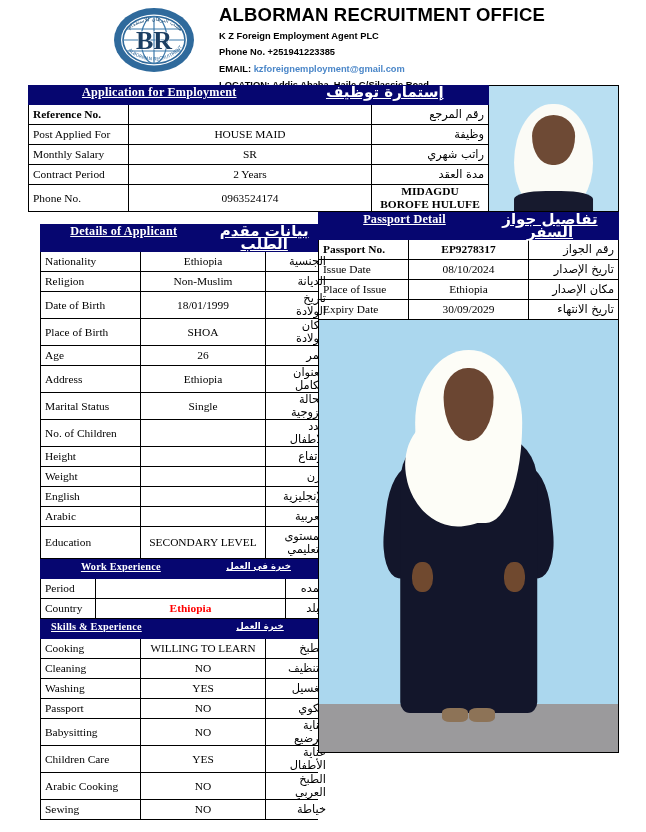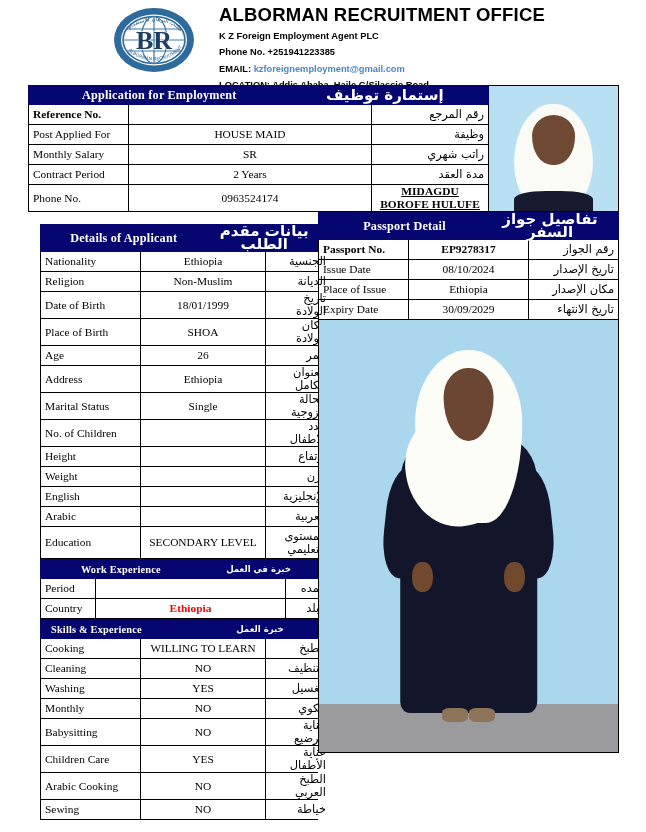--- a/index.html
+++ b/index.html
@@ -84,21 +84,21 @@
     font-size: 12.2px;
     font-weight: bold;
     letter-spacing: .2px;
   }
   .band-ar {
     font-family: "DejaVu Sans", sans-serif;
     font-size: 15px;
     font-weight: bold;
     direction: rtl;
   }
-  .band-row { display: flex; align-items: center; height: 100%; }
+  .band-row { display: flex; align-items: flex-start; height: 100%; text-decoration: underline; }
   .band-row .b-en { width: 56%; text-align: center; }
   .band-row .b-ar { width: 44%; text-align: center; }
 
   .band-small .b-en { font-size: 10.3px; width: 54%; text-align: center;}
   .band-small .b-ar { font-size: 8.6px; }
 
   .lbl { font-size: 12.2px; text-align: left; padding-left: 6px; }
   .lbl-b { font-weight: bold; }
   .val { font-size: 12.2px; text-align: center; }
   .val-b { font-weight: bold; }
@@ -112,21 +112,20 @@
   }
   .ar-sm { font-size: 8.7px; line-height: 10px; }
 
   
   .applicant-name {
     font-family: "Liberation Serif", serif;
     font-weight: bold;
     font-size: 12.6px;
     text-align: center;
     letter-spacing: .1px;
-    text-decoration: underline;
   }
 
   
   .photo-cell { padding: 0 !important; vertical-align: top; }
   .photo-box { position: relative; width: 100%; height: 100%; overflow: hidden; background:#bfe0f0; }
 
   
   .pp { width: 100%; height: 100%; position: relative; background:#b9dff2; }
   .pp .hijab {
     position:absolute; left:50%; top:14%; transform:translateX(-50%);
@@ -453,21 +452,21 @@
                 <td class="lbl">Cleaning</td>
                 <td class="val">NO</td>
                 <td class="ar">التنظيف</td>
               </tr>
               <tr>
                 <td class="lbl">Washing</td>
                 <td class="val">YES</td>
                 <td class="ar">الغسيل</td>
               </tr>
               <tr>
-                <td class="lbl">Monthly</td>
+                <td class="lbl">Passport</td>
                 <td class="val">NO</td>
                 <td class="ar">الكوي</td>
               </tr>
               <tr>
                 <td class="lbl">Babysitting</td>
                 <td class="val">NO</td>
                 <td class="ar">عناية الرضيع</td>
               </tr>
               <tr>
                 <td class="lbl">Children Care</td>

